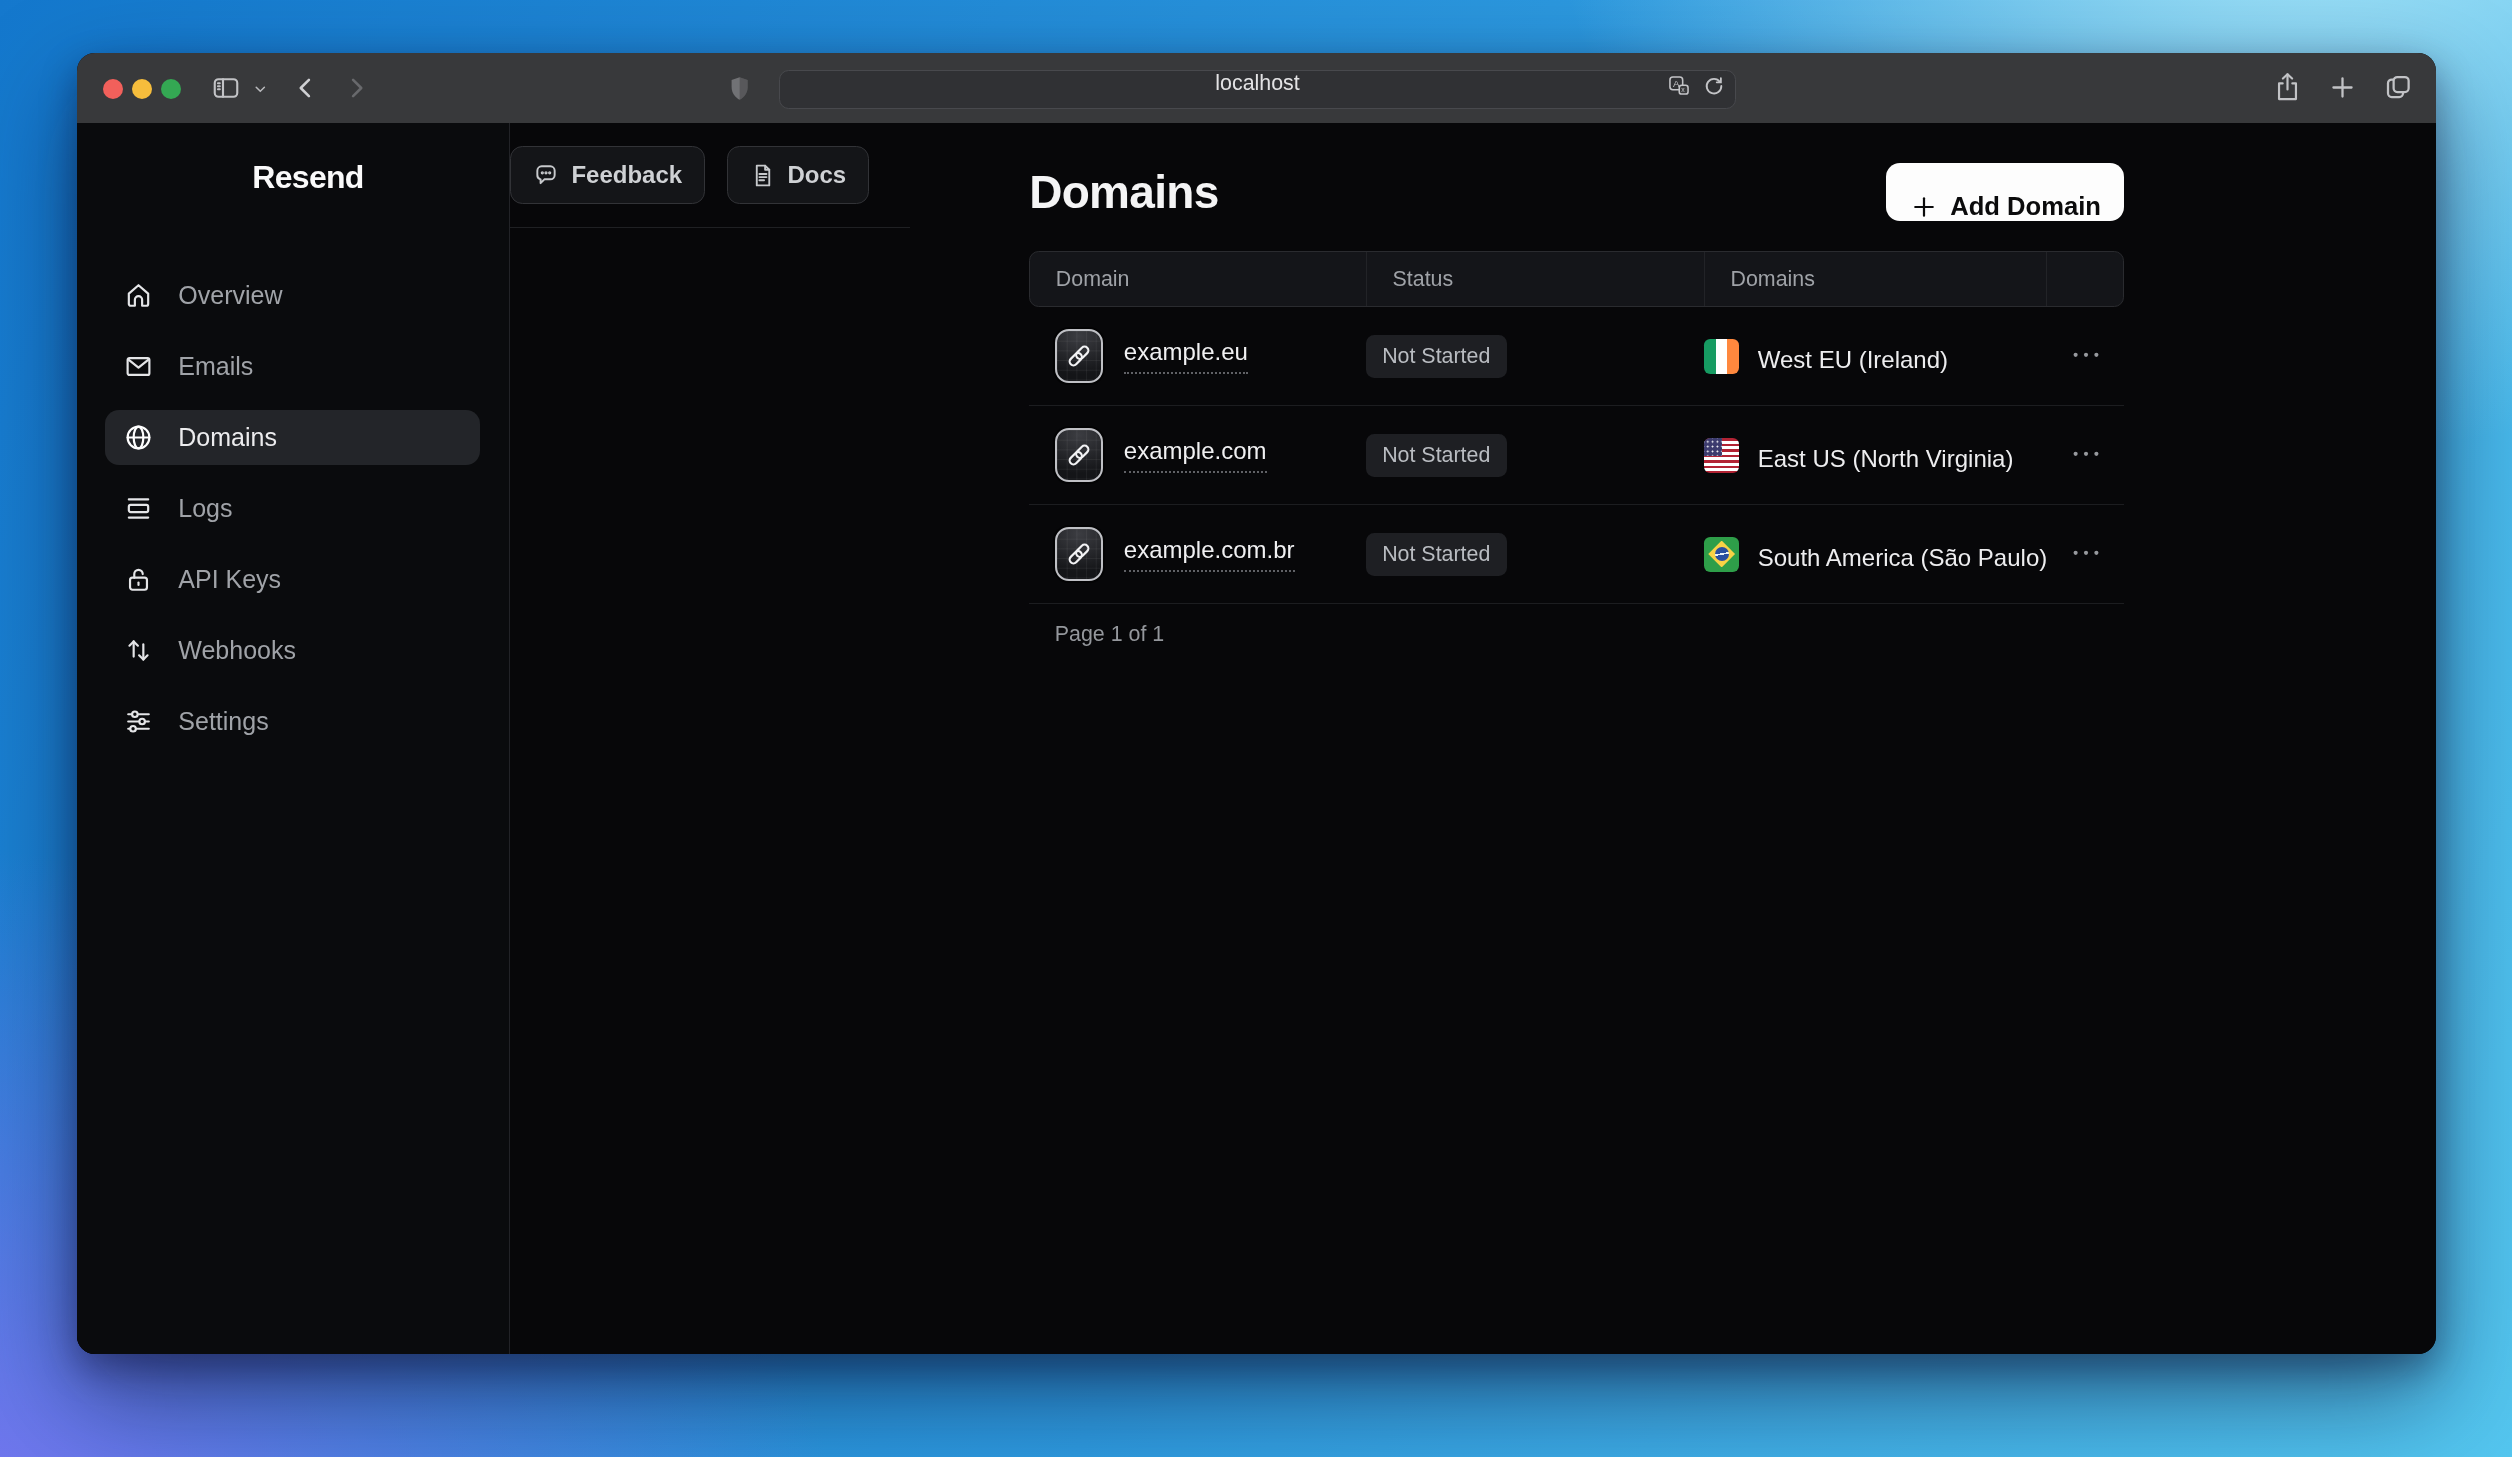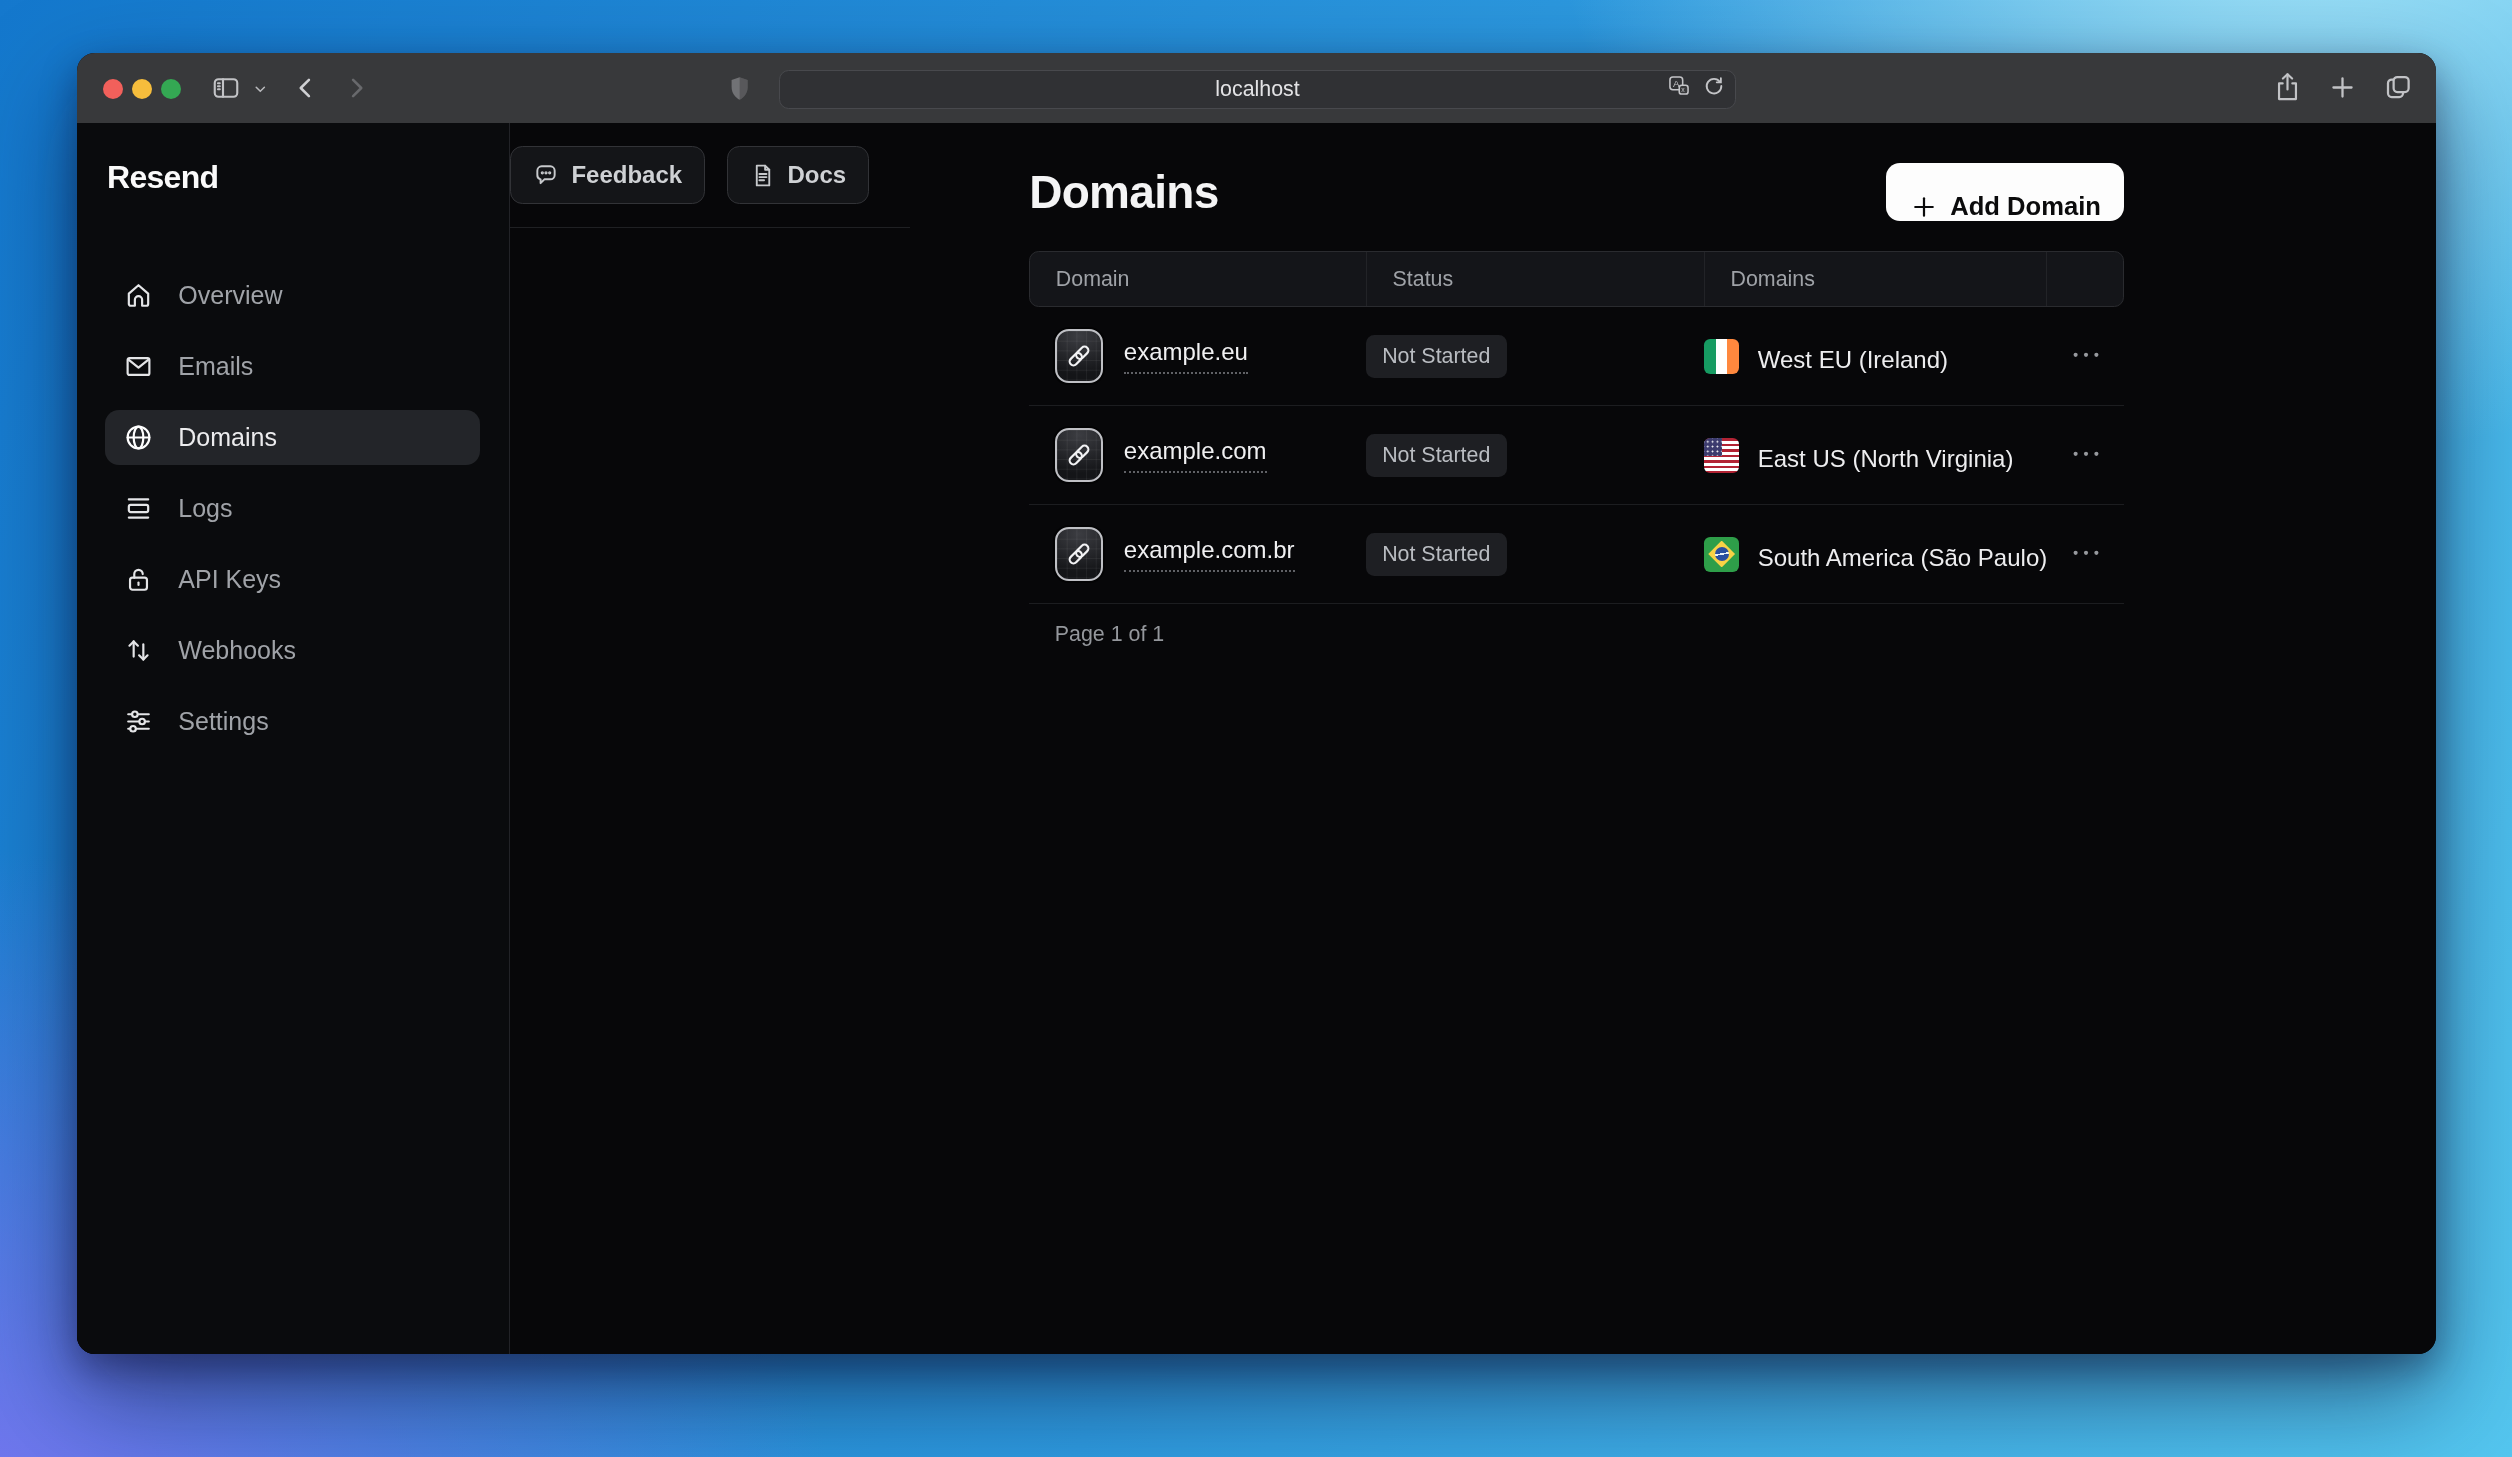--- a/index.html
+++ b/index.html
@@ -31,32 +31,32 @@
   .tb-icon{position:absolute;color:#c2c3c6;display:flex;align-items:center;justify-content:center;}
   .tb-icon svg{display:block;}
   .tb-toggle{left:133px;top:20px;}
   .tb-toggle-chevron{left:175px;top:29px;color:#b9babd;}
   .tb-back{left:215px;top:21.4px;color:#cfd0d3;}
   .tb-forward{left:265px;top:21.4px;color:#68696c;}
   .tb-shield{left:653px;top:23px;color:#808184;}
   .urlbar{
     position:absolute;left:702px;top:16.6px;width:955px;height:37px;
     background:#303134;border:1.4px solid #48494d;border-radius:9.7px;
-    display:flex;align-items:center;justify-content:center;
+    display:flex;justify-content:center;
     color:#e3e3e5;font-size:21.4px;
   }
   .urlbar .url-right{position:absolute;right:9.7px;top:0;height:100%;display:flex;align-items:center;gap:12.4px;color:#c3c4c7;}
   .tb-right{position:absolute;right:23.5px;top:0;height:70px;display:flex;align-items:center;gap:26px;color:#c2c3c6;}
   
   .app{position:absolute;left:0;top:70px;right:0;bottom:0;display:flex;background:#070709;}
   .sidebar{
     width:432px;flex:0 0 432px;background:#0a0b0d;border-right:1.4px solid #222327;
     position:relative;
   }
-  .logo{padding:36px 0 0 30px;font-size:32px;font-weight:700;color:#fafafa;letter-spacing:-0.7px;}
+  .logo{padding:36px 0 0 30px;font-size:32px;font-weight:700;color:#fafafa;letter-spacing:-0.7px;text-align:center;}
   .nav{position:absolute;left:28px;right:29px;top:145px;display:flex;flex-direction:column;gap:16px;}
   .nav-item{
     height:55px;border-radius:14px;display:flex;align-items:center;gap:25px;
     padding:0 0 0 19.3px;color:#a0a3a8;font-size:25px;cursor:default;
   }
   .nav-item .nicon{width:29px;height:29px;color:#e4e5e7;display:flex;align-items:center;justify-content:center;}
   .nav-item.active{color:#ececee;}
   .nav-item.active .nicon{color:#ffffff;}
   
   .main{flex:1;position:relative;display:flex;flex-direction:row;}

